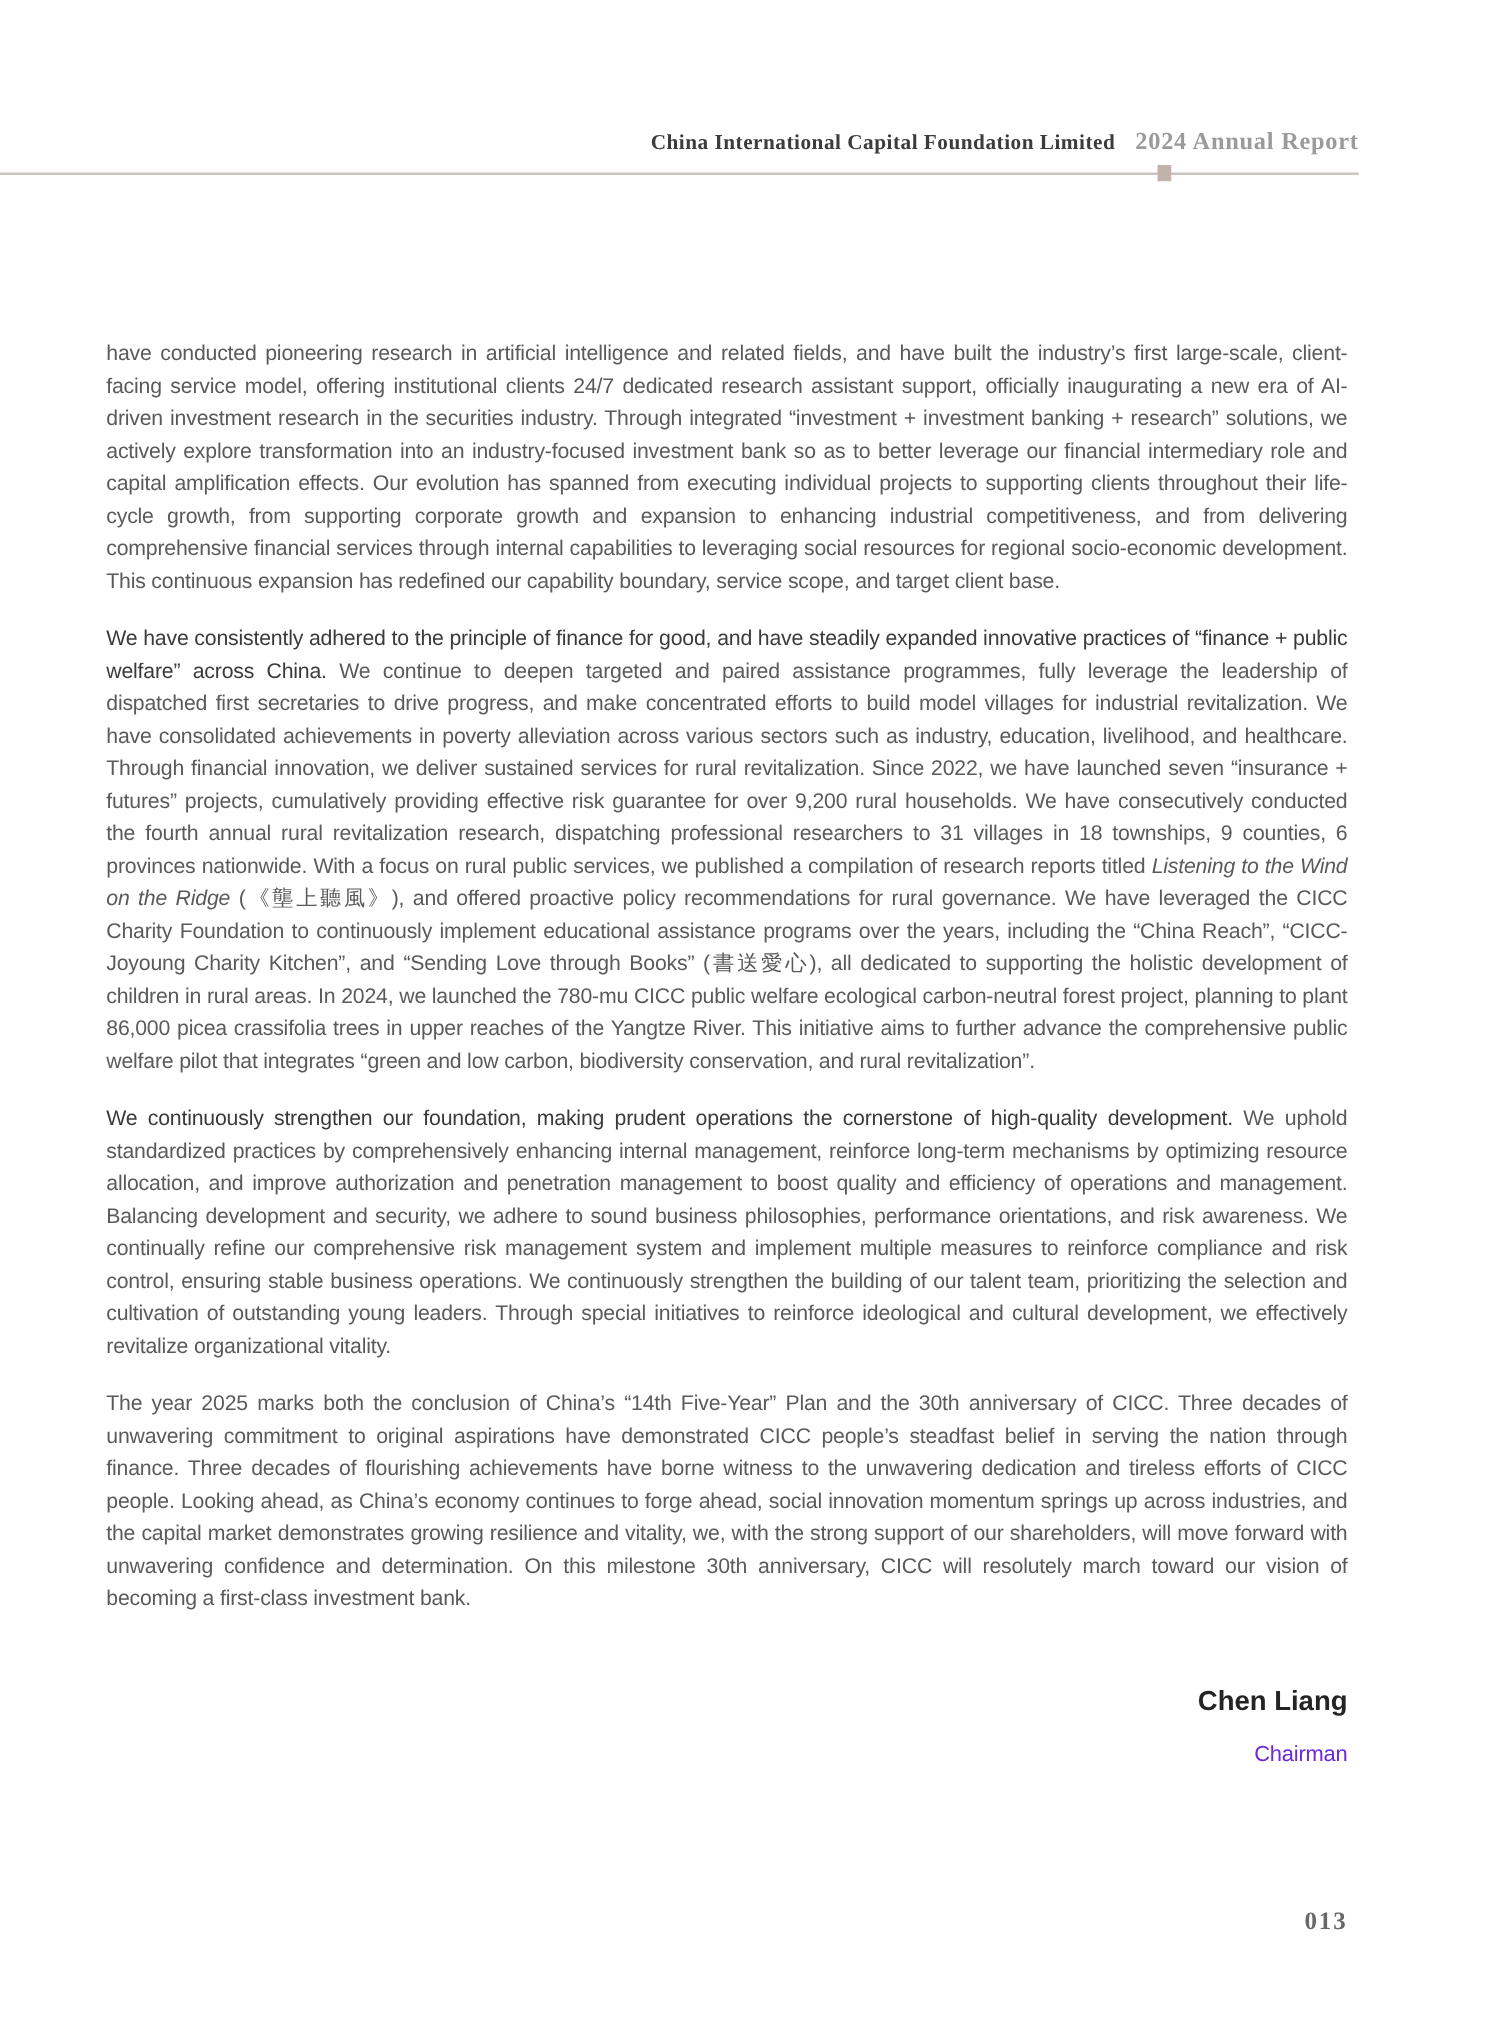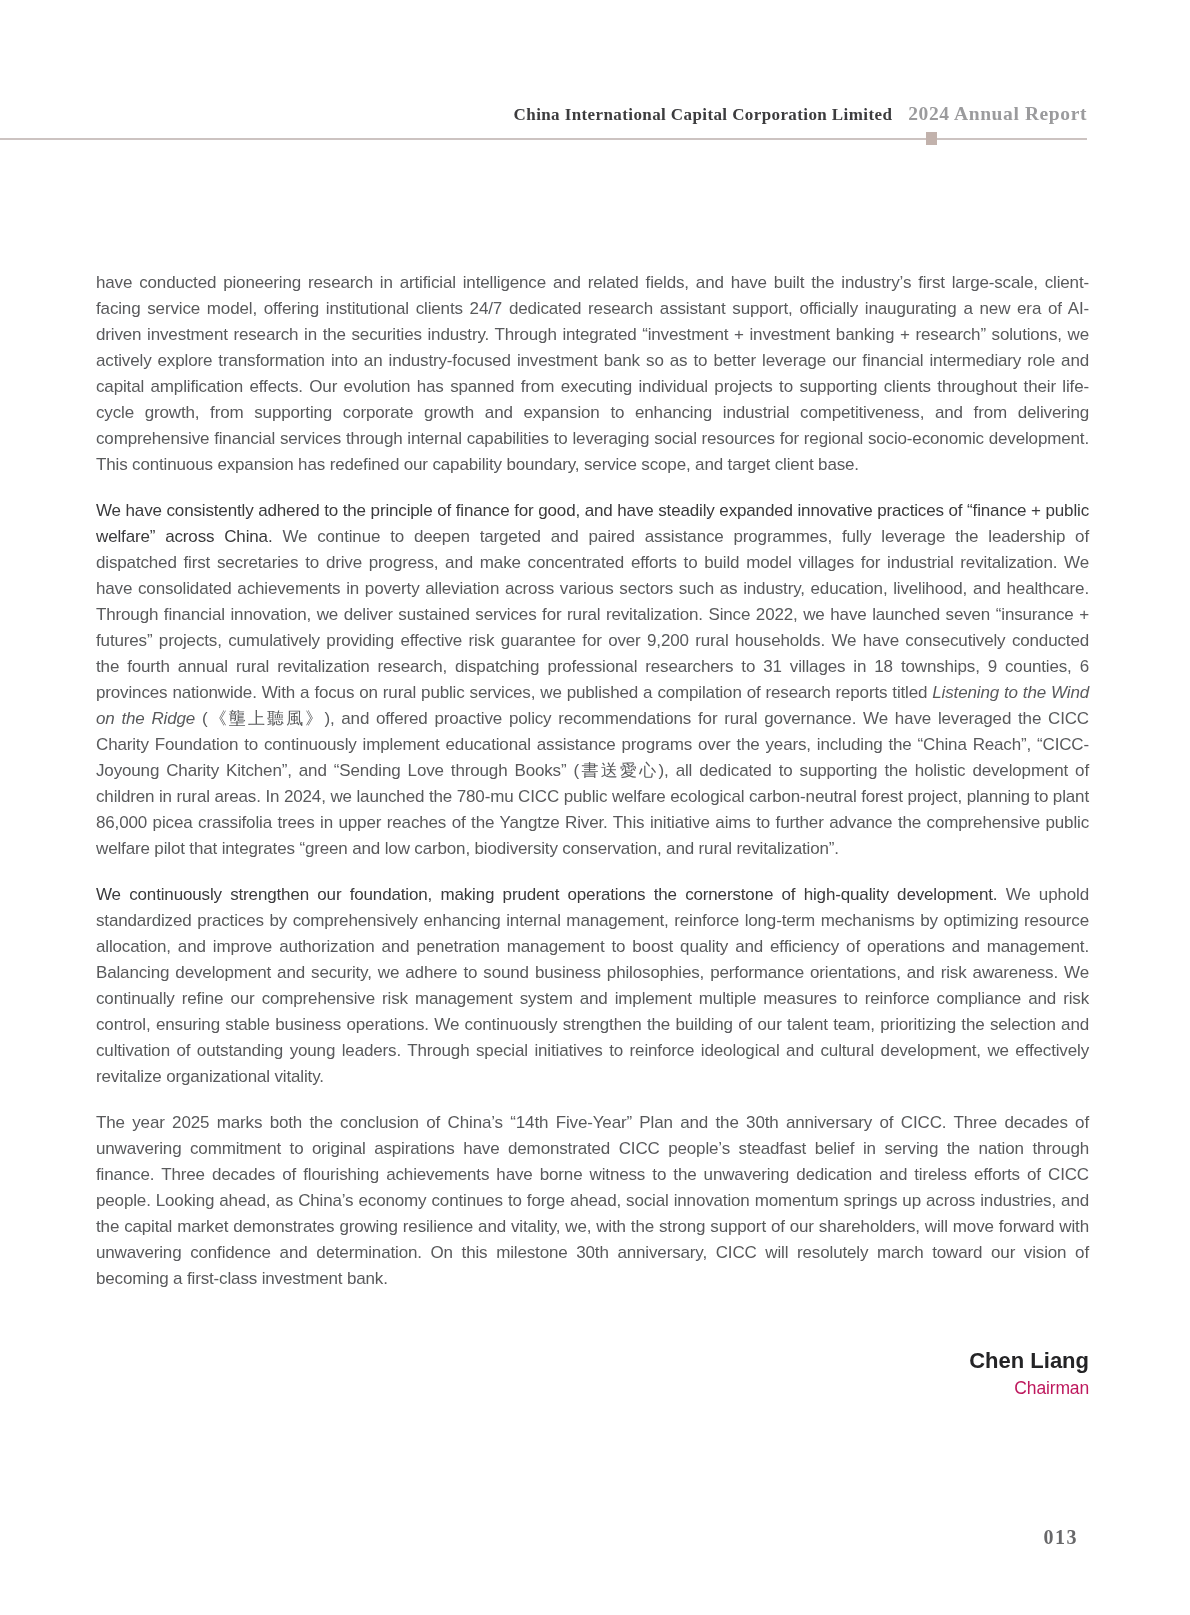--- a/index.html
+++ b/index.html
@@ -35,21 +35,21 @@
     left: 0; top: 138px;
     width: 1087px; height: 2px;
   }
   .header-rule-marker {
     position: absolute;
     left: 926px; top: 132px;
     width: 11px; height: 13px;
   }
   .page-body {
     position: absolute;
-    left: 96px; top: 270px;
+    left: 85px; top: 270px;
     width: 993px;
     font-size: 17px;
     line-height: 26px;
     letter-spacing: -0.15px;
     text-align: justify;
     color: #595a5c;
   }
   .page-body p { margin: 0 0 20px 0; }
   .page-body p:last-child { margin-bottom: 0; }
   .seg-bold { font-weight: 400; color: #3a3a3c; }
@@ -58,39 +58,39 @@
     margin-top: 56px;
     text-align: right;
   }
   .signatory-name {
     font-weight: 700;
     font-size: 22px;
     color: #242426;
     letter-spacing: 0;
   }
   .signatory-title {
-    margin-top: 1px;
+    margin-top: 16px;
     font-size: 17.5px;
-    color: #be185d;
+    color: #6d28d9;
   }
   .page-number {
     position: absolute;
     top: 1526px; right: 112px;
     font-family: "Liberation Serif", serif;
     font-weight: 600;
     font-size: 20px;
     letter-spacing: 1.5px;
     color: #68686a;
   }
 </style>
 </head>
 <body>
 
 <header class="page-header">
-  <span class="company-name">China International Capital Corporation Limited</span>
+  <span class="company-name">China International Capital Foundation Limited</span>
   <span class="report-title">2024 Annual Report</span>
 </header>
 
 <div class="header-rule" style="background-color: rgb(204, 195, 193);"></div>
 <div class="header-rule-marker" style="background-color: rgb(194, 178, 172);"></div>
 
 <main class="page-body">
   <p><span class="seg-regular">have conducted pioneering research in artificial intelligence and related fields, and have built the industry’s first large-scale, client-facing service model, offering institutional clients 24/7 dedicated research assistant support, officially inaugurating a new era of AI-driven investment research in the securities industry. Through integrated “investment + investment banking + research” solutions, we actively explore transformation into an industry-focused investment bank so as to better leverage our financial intermediary role and capital amplification effects. Our evolution has spanned from executing individual projects to supporting clients throughout their life-cycle growth, from supporting corporate growth and expansion to enhancing industrial competitiveness, and from delivering comprehensive financial services through internal capabilities to leveraging social resources for regional socio-economic development. This continuous expansion has redefined our capability boundary, service scope, and target client base.</span></p>
   <p><span class="seg-bold">We have consistently adhered to the principle of finance for good, and have steadily expanded innovative practices of “finance + public welfare” across China. </span><span class="seg-regular">We continue to deepen targeted and paired assistance programmes, fully leverage the leadership of dispatched first secretaries to drive progress, and make concentrated efforts to build model villages for industrial revitalization. We have consolidated achievements in poverty alleviation across various sectors such as industry, education, livelihood, and healthcare. Through financial innovation, we deliver sustained services for rural revitalization. Since 2022, we have launched seven “insurance + futures” projects, cumulatively providing effective risk guarantee for over 9,200 rural households. We have consecutively conducted the fourth annual rural revitalization research, dispatching professional researchers to 31 villages in 18 townships, 9 counties, 6 provinces nationwide. With a focus on rural public services, we published a compilation of research reports titled </span><span class="seg-italic">Listening to the Wind on the Ridge</span><span class="seg-regular"> (《壟上聽風》), and offered proactive policy recommendations for rural governance. We have leveraged the CICC Charity Foundation to continuously implement educational assistance programs over the years, including the “China Reach”, “CICC-Joyoung Charity Kitchen”, and “Sending Love through Books” (書送愛心), all dedicated to supporting the holistic development of children in rural areas. In 2024, we launched the 780-mu CICC public welfare ecological carbon-neutral forest project, planning to plant 86,000 picea crassifolia trees in upper reaches of the Yangtze River. This initiative aims to further advance the comprehensive public welfare pilot that integrates “green and low carbon, biodiversity conservation, and rural revitalization”.</span></p>
   <p><span class="seg-bold">We continuously strengthen our foundation, making prudent operations the cornerstone of high-quality development. </span><span class="seg-regular">We uphold standardized practices by comprehensively enhancing internal management, reinforce long-term mechanisms by optimizing resource allocation, and improve authorization and penetration management to boost quality and efficiency of operations and management. Balancing development and security, we adhere to sound business philosophies, performance orientations, and risk awareness. We continually refine our comprehensive risk management system and implement multiple measures to reinforce compliance and risk control, ensuring stable business operations. We continuously strengthen the building of our talent team, prioritizing the selection and cultivation of outstanding young leaders. Through special initiatives to reinforce ideological and cultural development, we effectively revitalize organizational vitality.</span></p>

